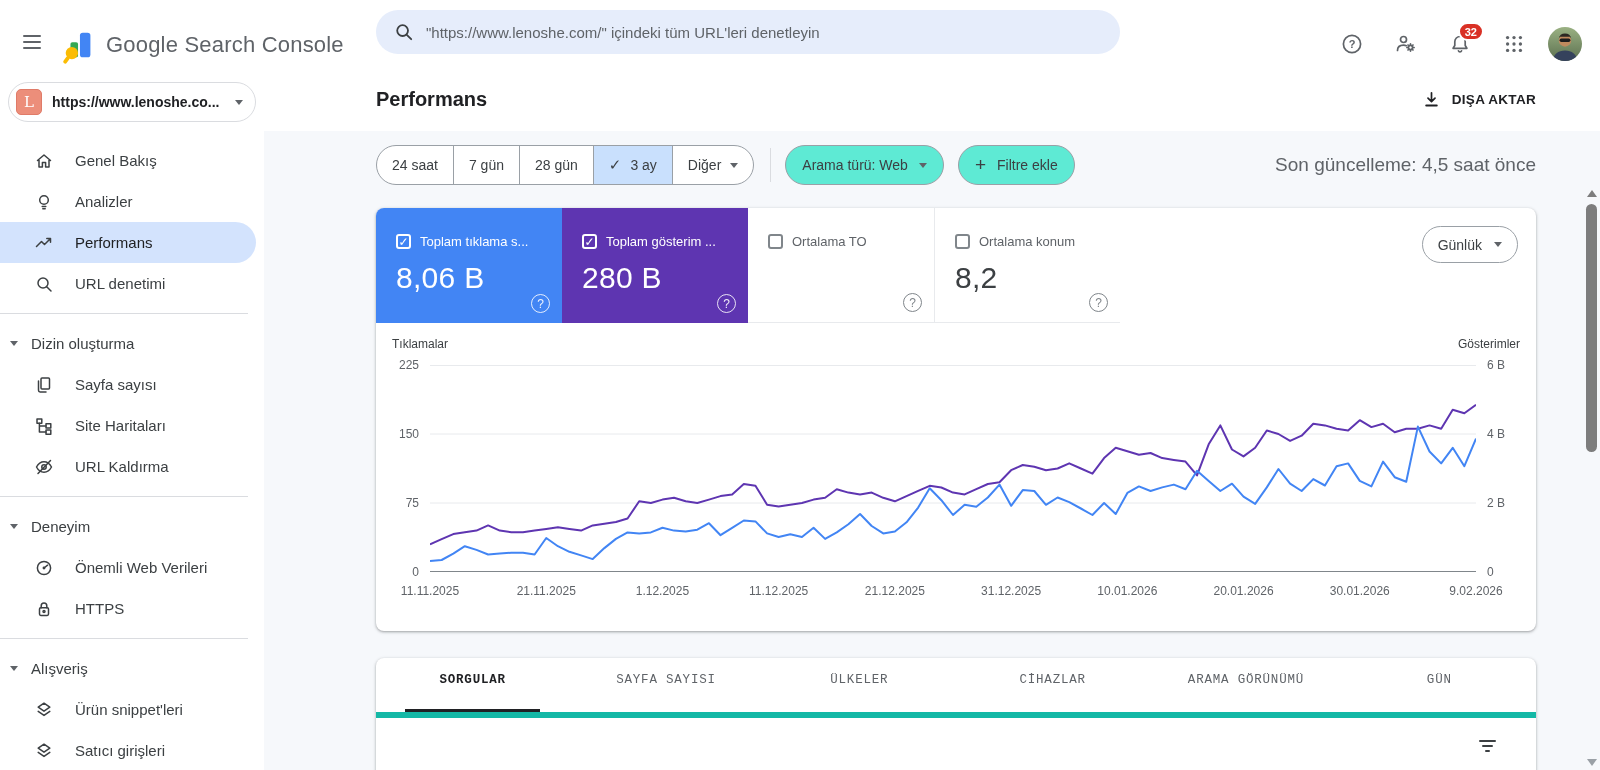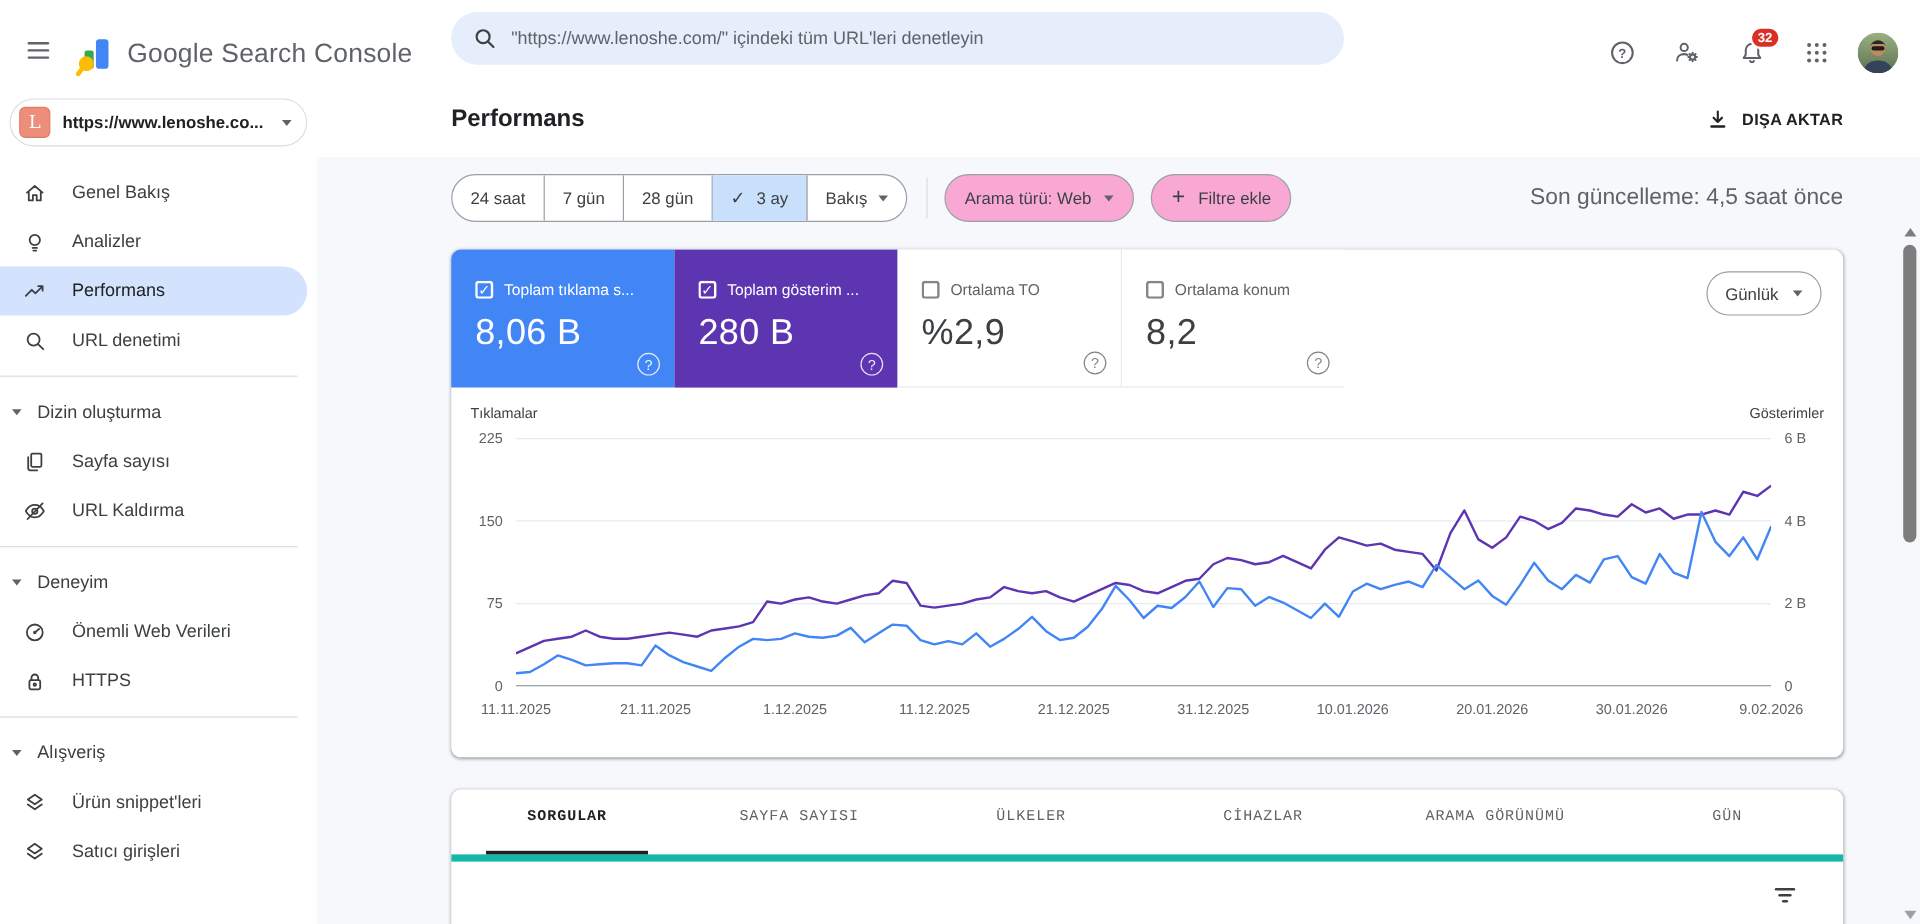--- a/index.html
+++ b/index.html
@@ -33,21 +33,21 @@
   .main { flex:1; background:#fff; min-width:0; }
   
   .prop-pill { margin:4px 8px 18px 8px; height:40px; border:1px solid #dadce0; border-radius:20px;
     display:flex; align-items:center; padding:0 12px 0 7px; gap:10px; cursor:pointer; background:#fff; }
   .prop-badge { width:26px; height:26px; background:#ec8e7a; border:1px solid #e07b68; border-radius:5px;
     color:#fff; font-family:"DejaVu Serif", serif; font-size:15px; display:flex; align-items:center;
     justify-content:center; flex-shrink:0; }
   .prop-label { font-size:14px; font-weight:700; color:#202124; flex:1; white-space:nowrap; overflow:hidden; }
   .caret { width:0; height:0; border-left:4.5px solid transparent; border-right:4.5px solid transparent;
     border-top:5.5px solid #5f6368; flex-shrink:0; }
-  .nav-item { height:41px; display:flex; align-items:center; gap:21px; padding-left:19px;
+  .nav-item { height:41px; display:flex; align-items:center; gap:21px; padding-left:34px;
     font-size:15px; color:#3c4043; cursor:pointer; margin-right:8px; border-radius:0 21px 21px 0; }
   .nav-item.selected { background:#d3e3fd; color:#202124; font-weight:400; }
   .nav-item .nicon { flex-shrink:0; }
   .nav-section { height:41px; display:flex; align-items:center; gap:13px; padding-left:10px;
     font-size:15px; color:#3c4043; cursor:pointer; }
   .nav-div { border-top:1px solid #dadce0; margin:9px 16px 9px 0; }
   .nicon { width:20px; height:20px; }
   .nicon * { stroke:#3c4043; stroke-width:1.5; fill:none; stroke-linecap:round; stroke-linejoin:round; }
   
   .page-head { display:flex; align-items:center; padding:24px 64px 20px 112px; background:#fff; }
@@ -57,21 +57,21 @@
   .main-body { background:#f6f8fb; padding:14px 64px 0 112px; height:100%; }
   
   .filter-row { display:flex; align-items:center; }
   .seg { display:flex; border:1px solid #9aa0a6; border-radius:21px; height:40px; background:#fff; overflow:hidden; }
   .seg-item { display:flex; align-items:center; gap:9px; padding:0 15px; font-size:14px; color:#3c4043;
     border-right:1px solid #9aa0a6; cursor:pointer; white-space:nowrap; }
   .seg-item:last-child { border-right:none; }
   .seg-item.selected { background:#c9e0fd; }
   .check-glyph { font-size:15px; color:#3c4043; }
   .vdiv { width:1px; height:34px; background:#dadce0; margin:0 14px 0 16px; }
-  .pill { height:40px; border:1px solid #9aa0a6; border-radius:21px; background:#f9a8d4; display:flex;
+  .pill { height:40px; border:1px solid #9aa0a6; border-radius:21px; background:#5eead4; display:flex;
     align-items:center; gap:11px; padding:0 16px; font-size:14px; color:#3c4043; cursor:pointer;
     margin-right:14px; white-space:nowrap; }
   .plus-glyph { font-size:19px; color:#3c4043; line-height:1; margin-top:-2px; }
   .last-update { margin-left:auto; font-size:19px; color:#5f6368; white-space:nowrap; }
   
   .panel { background:#fff; border-radius:8px; box-shadow:0 1px 2px rgba(60,64,67,.3), 0 1px 3px 1px rgba(60,64,67,.15); }
   .chart-panel { margin-top:23px; height:423px; position:relative; }
   
   .tiles { display:flex; }
   .tile { width:186px; height:115px; padding:26px 16px 0 20px; position:relative; cursor:pointer; }
@@ -250,20 +250,29 @@
     </div>
     <div class="nav-item">
       <svg class="nicon" viewBox="0 0 20 20">
           <rect x="7" y="3" width="8.5" height="11" rx="1"></rect>
           <path d="M4.5 6 V15.3 a1.6 1.6 0 0 0 1.6 1.6 H12"></path>
         </svg>
       <span>Sayfa sayısı</span>
     </div>
     <div class="nav-item">
       <svg class="nicon" viewBox="0 0 20 20">
+          <rect x="3" y="3" width="4.8" height="4.2"></rect>
+          <rect x="12" y="7.8" width="4.8" height="4.2"></rect>
+          <rect x="12" y="14" width="4.8" height="4.2"></rect>
+          <path d="M5.4 7.2 V10 H12 M5.4 10 V16.1 H12"></path>
+        </svg>
+      <span>Site Haritaları</span>
+    </div>
+    <div class="nav-item">
+      <svg class="nicon" viewBox="0 0 20 20">
           <path d="M2.5 10 C4.5 6.2 7 4.8 10 4.8 C13 4.8 15.5 6.2 17.5 10 C15.5 13.8 13 15.2 10 15.2 C7 15.2 4.5 13.8 2.5 10 Z"></path>
           <circle cx="10" cy="10" r="2.2"></circle>
           <path d="M4 16.5 L16.5 3.5"></path>
         </svg>
       <span>URL Kaldırma</span>
     </div>
 
     <div class="nav-div"></div>
 
     <div class="nav-section">
@@ -332,21 +341,21 @@
               <span>7 gün</span>
             </div>
           <div class="seg-item">
               <span>28 gün</span>
             </div>
           <div class="seg-item selected">
             <span class="check-glyph">✓</span>
             <span>3 ay</span>
           </div>
           <div class="seg-item">
-            <span>Bakış</span>
+            <span>Diğer</span>
             <span class="caret"></span>
           </div>
         </div>
         <div class="vdiv"></div>
         <div class="pill">
           <span>Arama türü: Web</span>
           <span class="caret"></span>
         </div>
         <div class="pill">
           <span class="plus-glyph">+</span>
@@ -371,21 +380,20 @@
               <span>Toplam gösterim ...</span>
             </div>
             <div class="tile-value">280 B</div>
             <span class="tile-help">?</span>
           </div>
           <div class="tile white">
             <div class="tile-top">
               <span class="cb empty"></span>
               <span>Ortalama TO</span>
             </div>
-            <div class="tile-value">%2,9</div>
             <span class="tile-help">?</span>
           </div>
           <div class="tile white">
             <div class="tile-top">
               <span class="cb empty"></span>
               <span>Ortalama konum</span>
             </div>
             <div class="tile-value">8,2</div>
             <span class="tile-help">?</span>
           </div>

